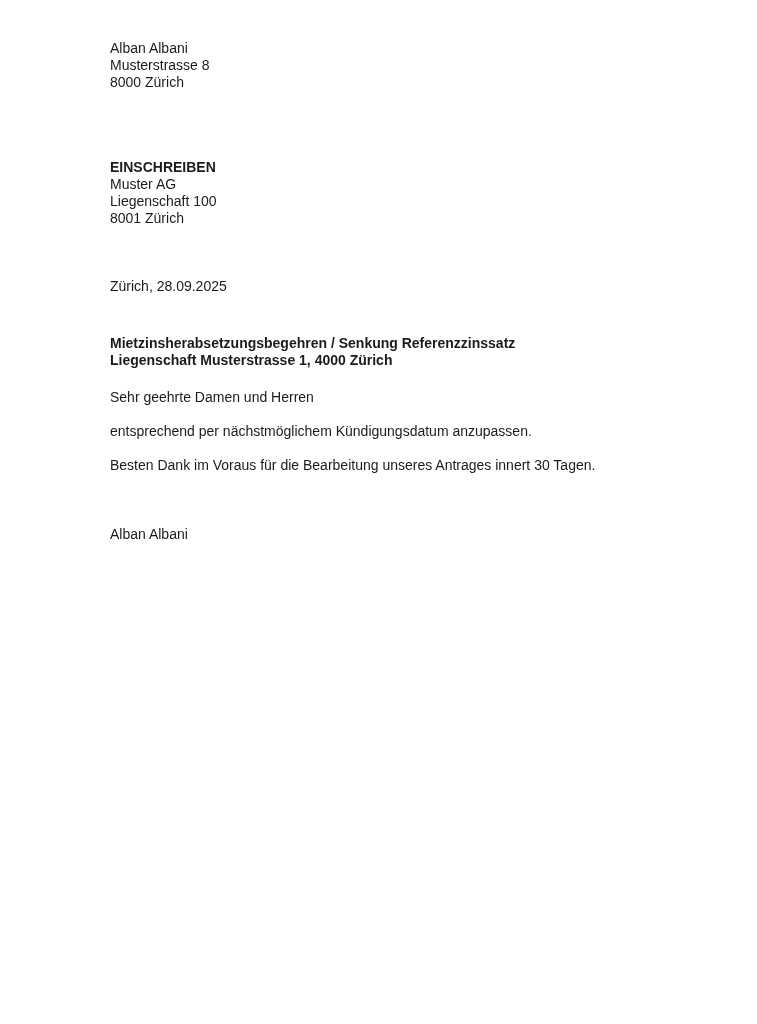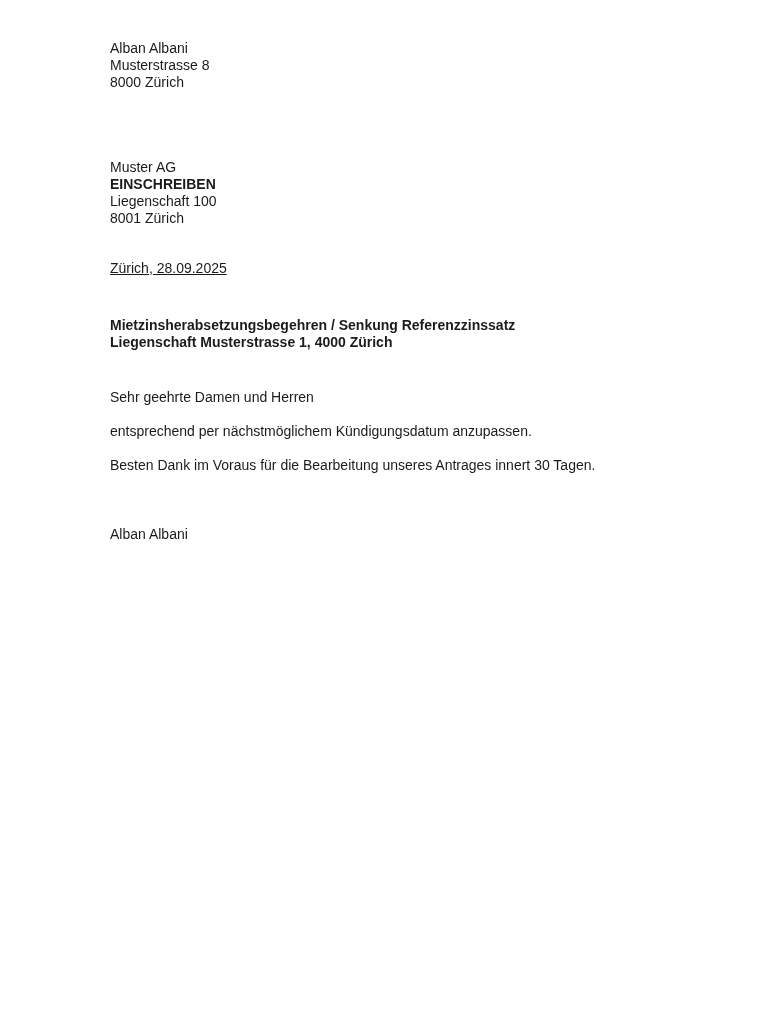--- a/index.html
+++ b/index.html
@@ -16,41 +16,41 @@
   .page {
     position: relative;
     width: 757px;
     height: 1024px;
     background: #ffffff;
     padding: 40px 95px 0 110px;
   }
   .line { white-space: nowrap; }
   .bold { font-weight: bold; }
   .recipient-block { margin-top: 68px; }
-  .date-line { margin-top: 33px; text-decoration: underline; }
+  .date-line { margin-top: 51px; }
   .subject-block { margin-top: 40px; }
-  .salutation { margin-top: 38px; }
+  .salutation { margin-top: 20px; }
   .paragraph { margin-top: 17px; }
   .closing { margin-top: 17px; }
   .signature { margin-top: 52px; }
 </style>
 </head>
 <body>
 
 <div class="page">
 
   <div class="sender-block">
     <div class="line">Alban Albani</div>
     <div class="line">Musterstrasse 8</div>
     <div class="line">8000 Zürich</div>
   </div>
 
   <div class="recipient-block">
+    <div class="line bold">EINSCHREIBEN</div>
     <div class="line">Muster AG</div>
-    <div class="line bold">EINSCHREIBEN</div>
     <div class="line">Liegenschaft 100</div>
     <div class="line">8001 Zürich</div>
   </div>
 
   <div class="date-line line">Zürich, 28.09.2025</div>
 
   <div class="subject-block">
     <div class="line bold">Mietzinsherabsetzungsbegehren / Senkung Referenzzinssatz</div>
     <div class="line bold">Liegenschaft Musterstrasse 1, 4000 Zürich</div>
   </div>

